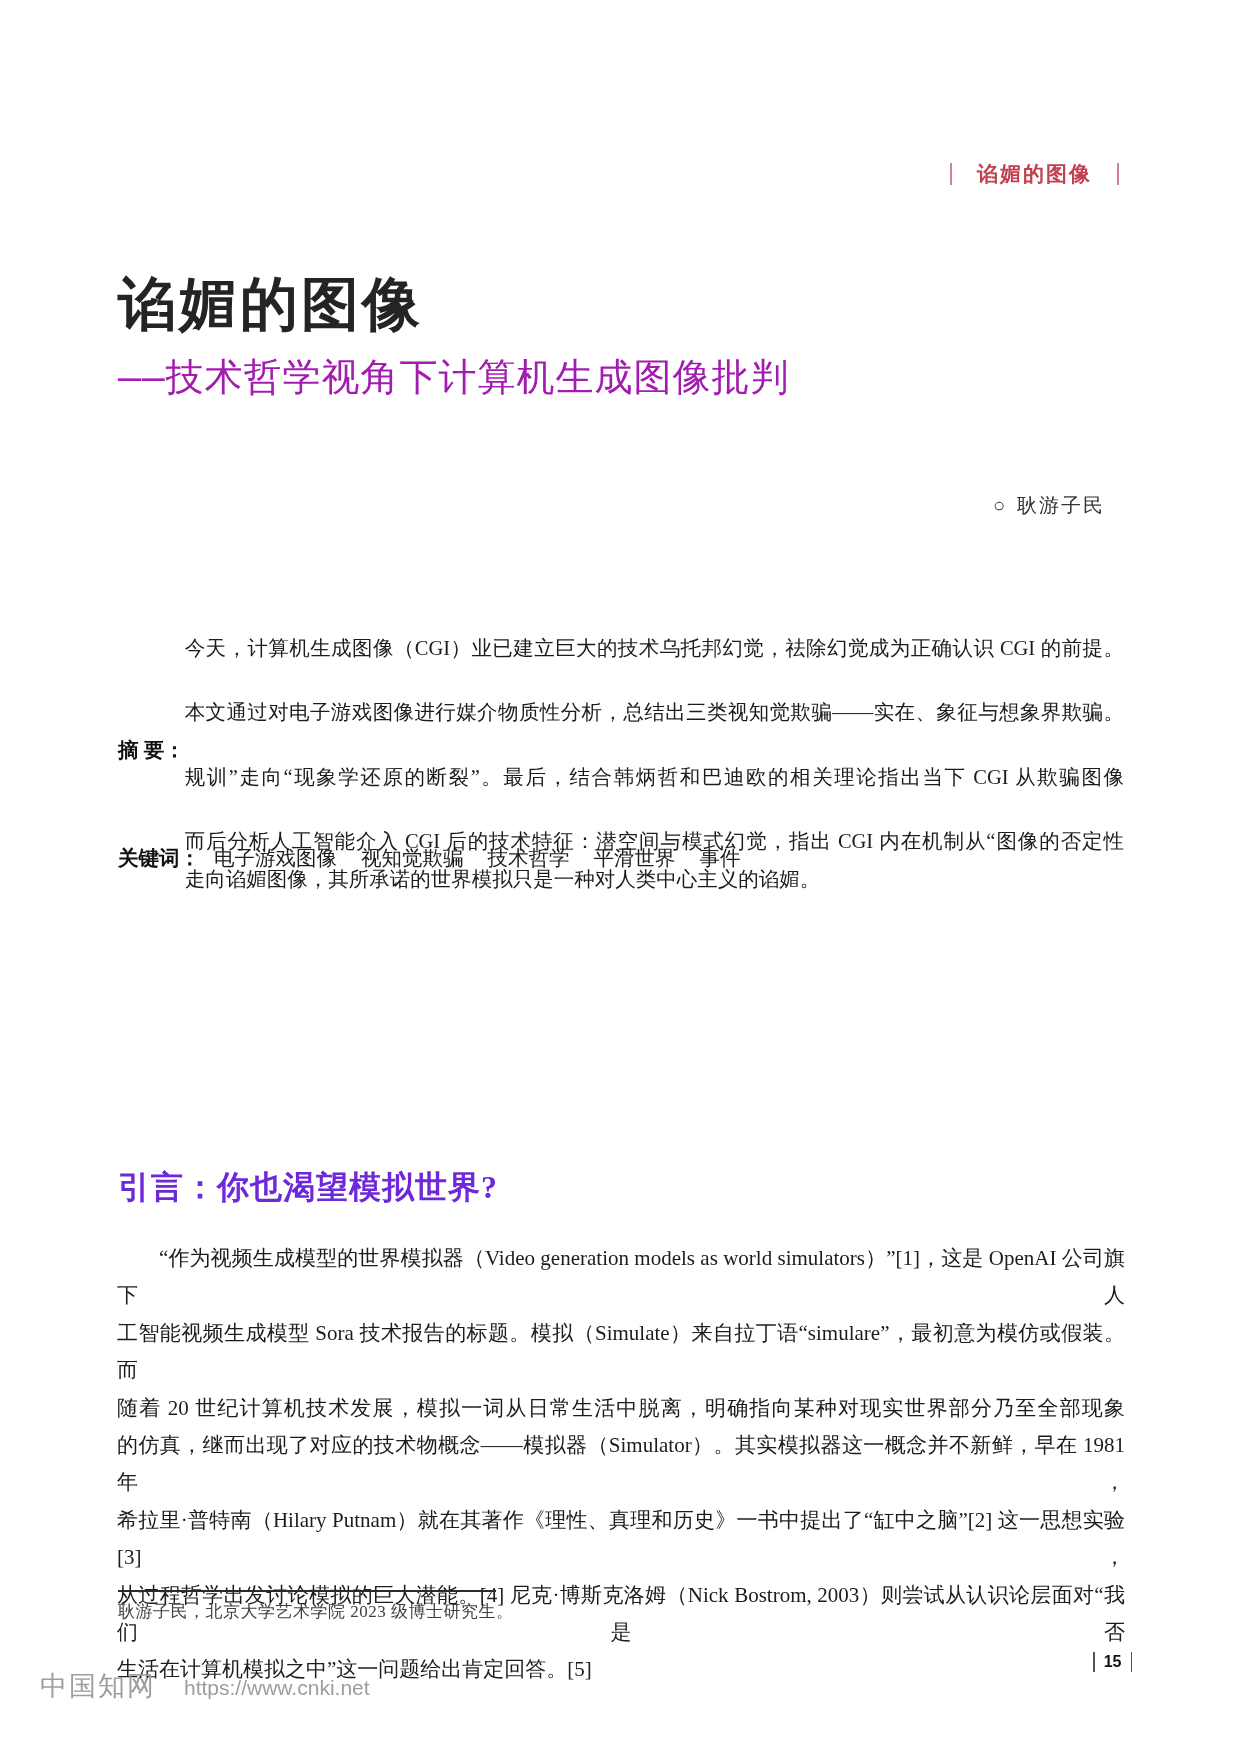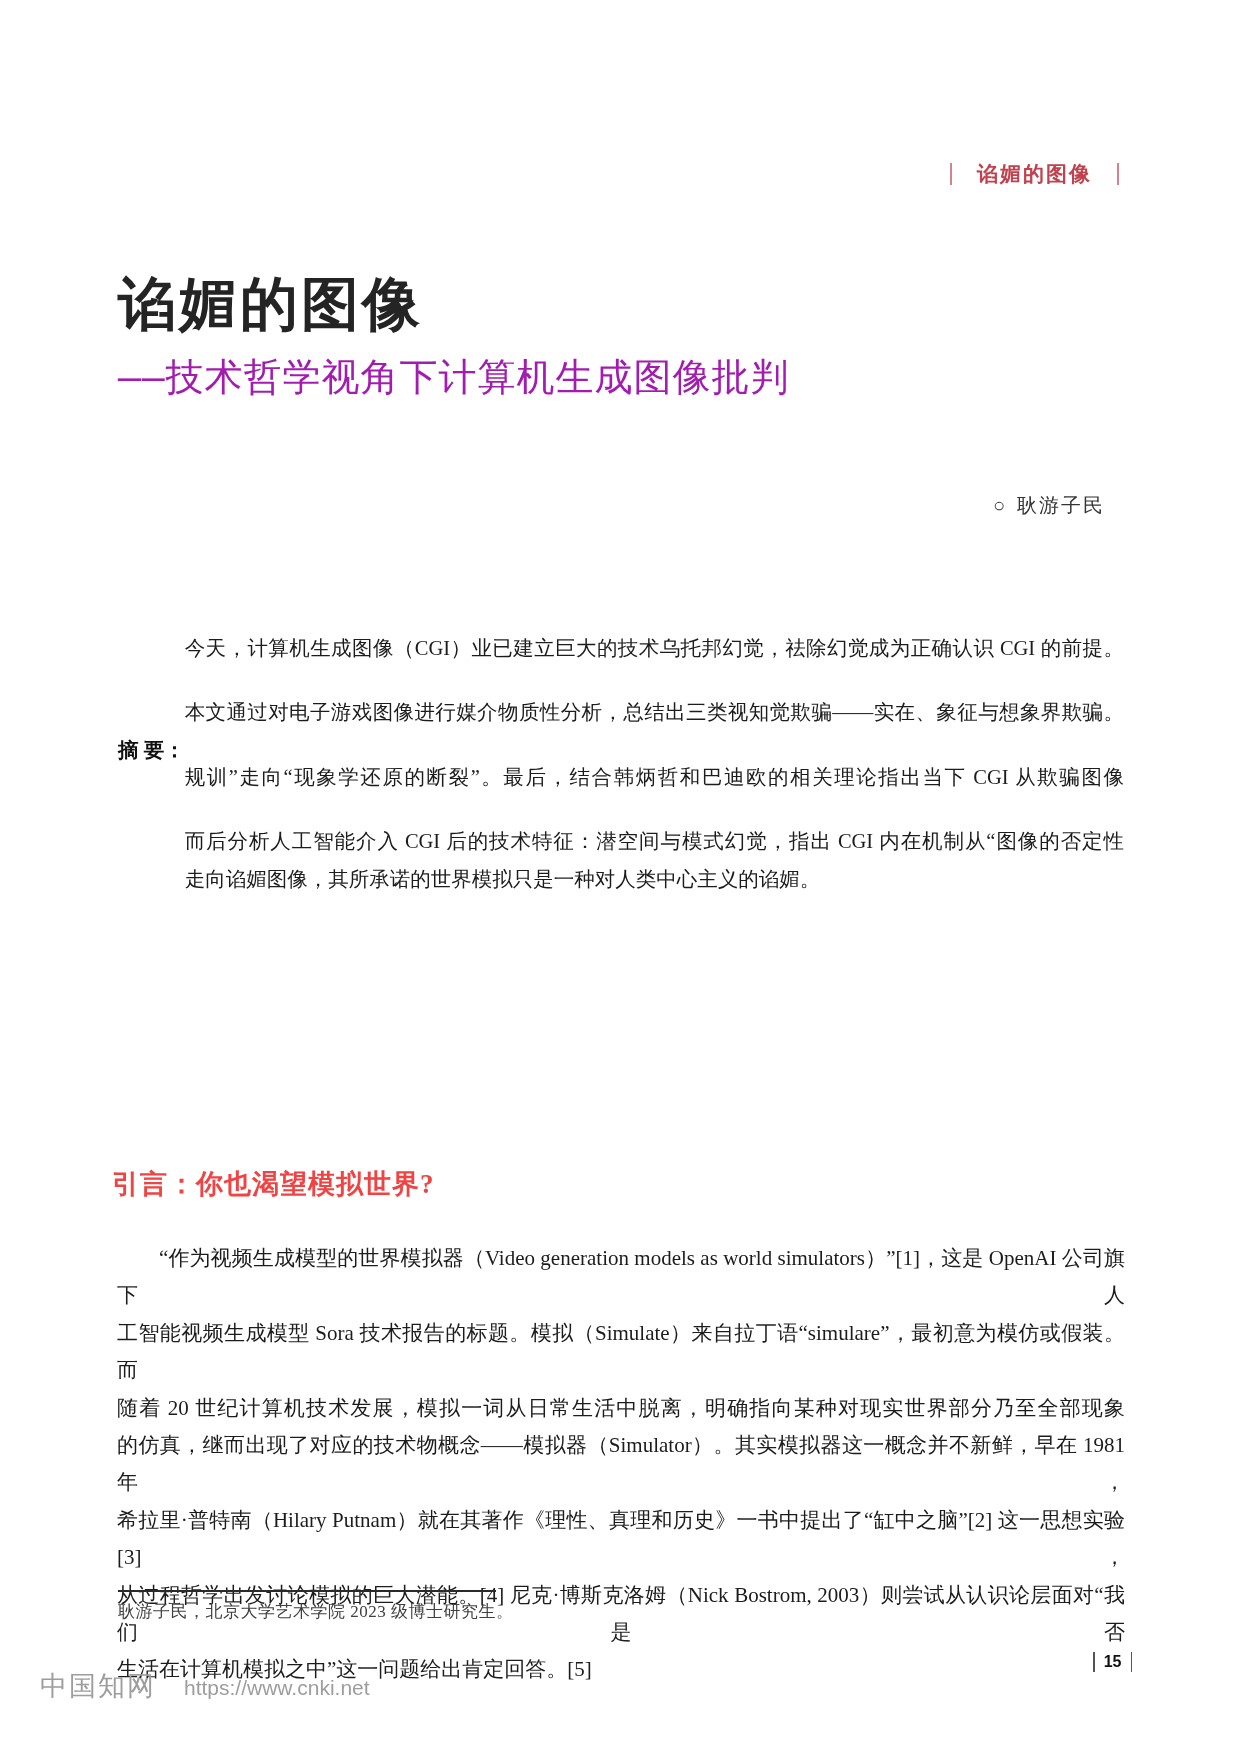--- a/index.html
+++ b/index.html
@@ -52,22 +52,22 @@
   .abs-line.stretch{text-align-last:justify;margin-top:27px;}
   
   .keywords{
     position:absolute;top:844px;left:118px;width:1006px;
     font-size:20.5px;display:flex;align-items:baseline;
   }
   .keywords .kw-label{font-weight:700;margin-right:14px;white-space:nowrap;color:#111;}
   .keywords .kw-item{margin-right:24px;white-space:nowrap;}
   
   .section-heading{
-    position:absolute;top:1166px;left:112px;
-    font-size:27px;font-weight:700;color:#ef4444;letter-spacing:1px;
+    position:absolute;top:1166px;left:118px;
+    font-size:32px;font-weight:700;color:#6d28d9;letter-spacing:1px;
   }
   
   .body-text{
     position:absolute;top:1240px;left:117px;width:1008px;
     font-size:21px;line-height:37.4px;color:#1c1c1c;
   }
   .body-line{text-align:justify;}
   .body-line.stretch{text-align-last:justify;}
   .body-line.indent{text-indent:2em;}
   
@@ -126,20 +126,28 @@
     <span class="abs-label">摘 要：</span>
     <div class="abs-lines">
       <div class="abs-line stretch">今天，计算机生成图像（CGI）业已建立巨大的技术乌托邦幻觉，祛除幻觉成为正确认识 CGI 的前提。</div>
       <div class="abs-line stretch">本文通过对电子游戏图像进行媒介物质性分析，总结出三类视知觉欺骗——实在、象征与想象界欺骗。</div>
       <div class="abs-line stretch">规训”走向“现象学还原的断裂”。最后，结合韩炳哲和巴迪欧的相关理论指出当下 CGI 从欺骗图像</div>
       <div class="abs-line stretch">而后分析人工智能介入 CGI 后的技术特征：潜空间与模式幻觉，指出 CGI 内在机制从“图像的否定性</div>
       <div class="abs-line">走向谄媚图像，其所承诺的世界模拟只是一种对人类中心主义的谄媚。</div>
     </div>
   </div>
 
+  <div class="keywords">
+    <span class="kw-label">关键词：</span>
+    <span class="kw-item">电子游戏图像</span>
+    <span class="kw-item">视知觉欺骗</span>
+    <span class="kw-item">技术哲学</span>
+    <span class="kw-item">平滑世界</span>
+    <span class="kw-item">事件</span>
+  </div>
 
   <div class="section-heading">引言：你也渴望模拟世界?</div>
 
   <div class="body-text">
     <div class="body-line stretch indent">“作为视频生成模型的世界模拟器（Video generation models as world simulators）”[1]，这是 OpenAI 公司旗下人</div>
     <div class="body-line stretch">工智能视频生成模型 Sora 技术报告的标题。模拟（Simulate）来自拉丁语“simulare”，最初意为模仿或假装。而</div>
     <div class="body-line stretch">随着 20 世纪计算机技术发展，模拟一词从日常生活中脱离，明确指向某种对现实世界部分乃至全部现象</div>
     <div class="body-line stretch">的仿真，继而出现了对应的技术物概念——模拟器（Simulator）。其实模拟器这一概念并不新鲜，早在 1981 年，</div>
     <div class="body-line stretch">希拉里·普特南（Hilary Putnam）就在其著作《理性、真理和历史》一书中提出了“缸中之脑”[2] 这一思想实验 [3]，</div>
     <div class="body-line stretch">从过程哲学出发讨论模拟的巨大潜能。[4] 尼克·博斯克洛姆（Nick Bostrom, 2003）则尝试从认识论层面对“我们是否</div>

